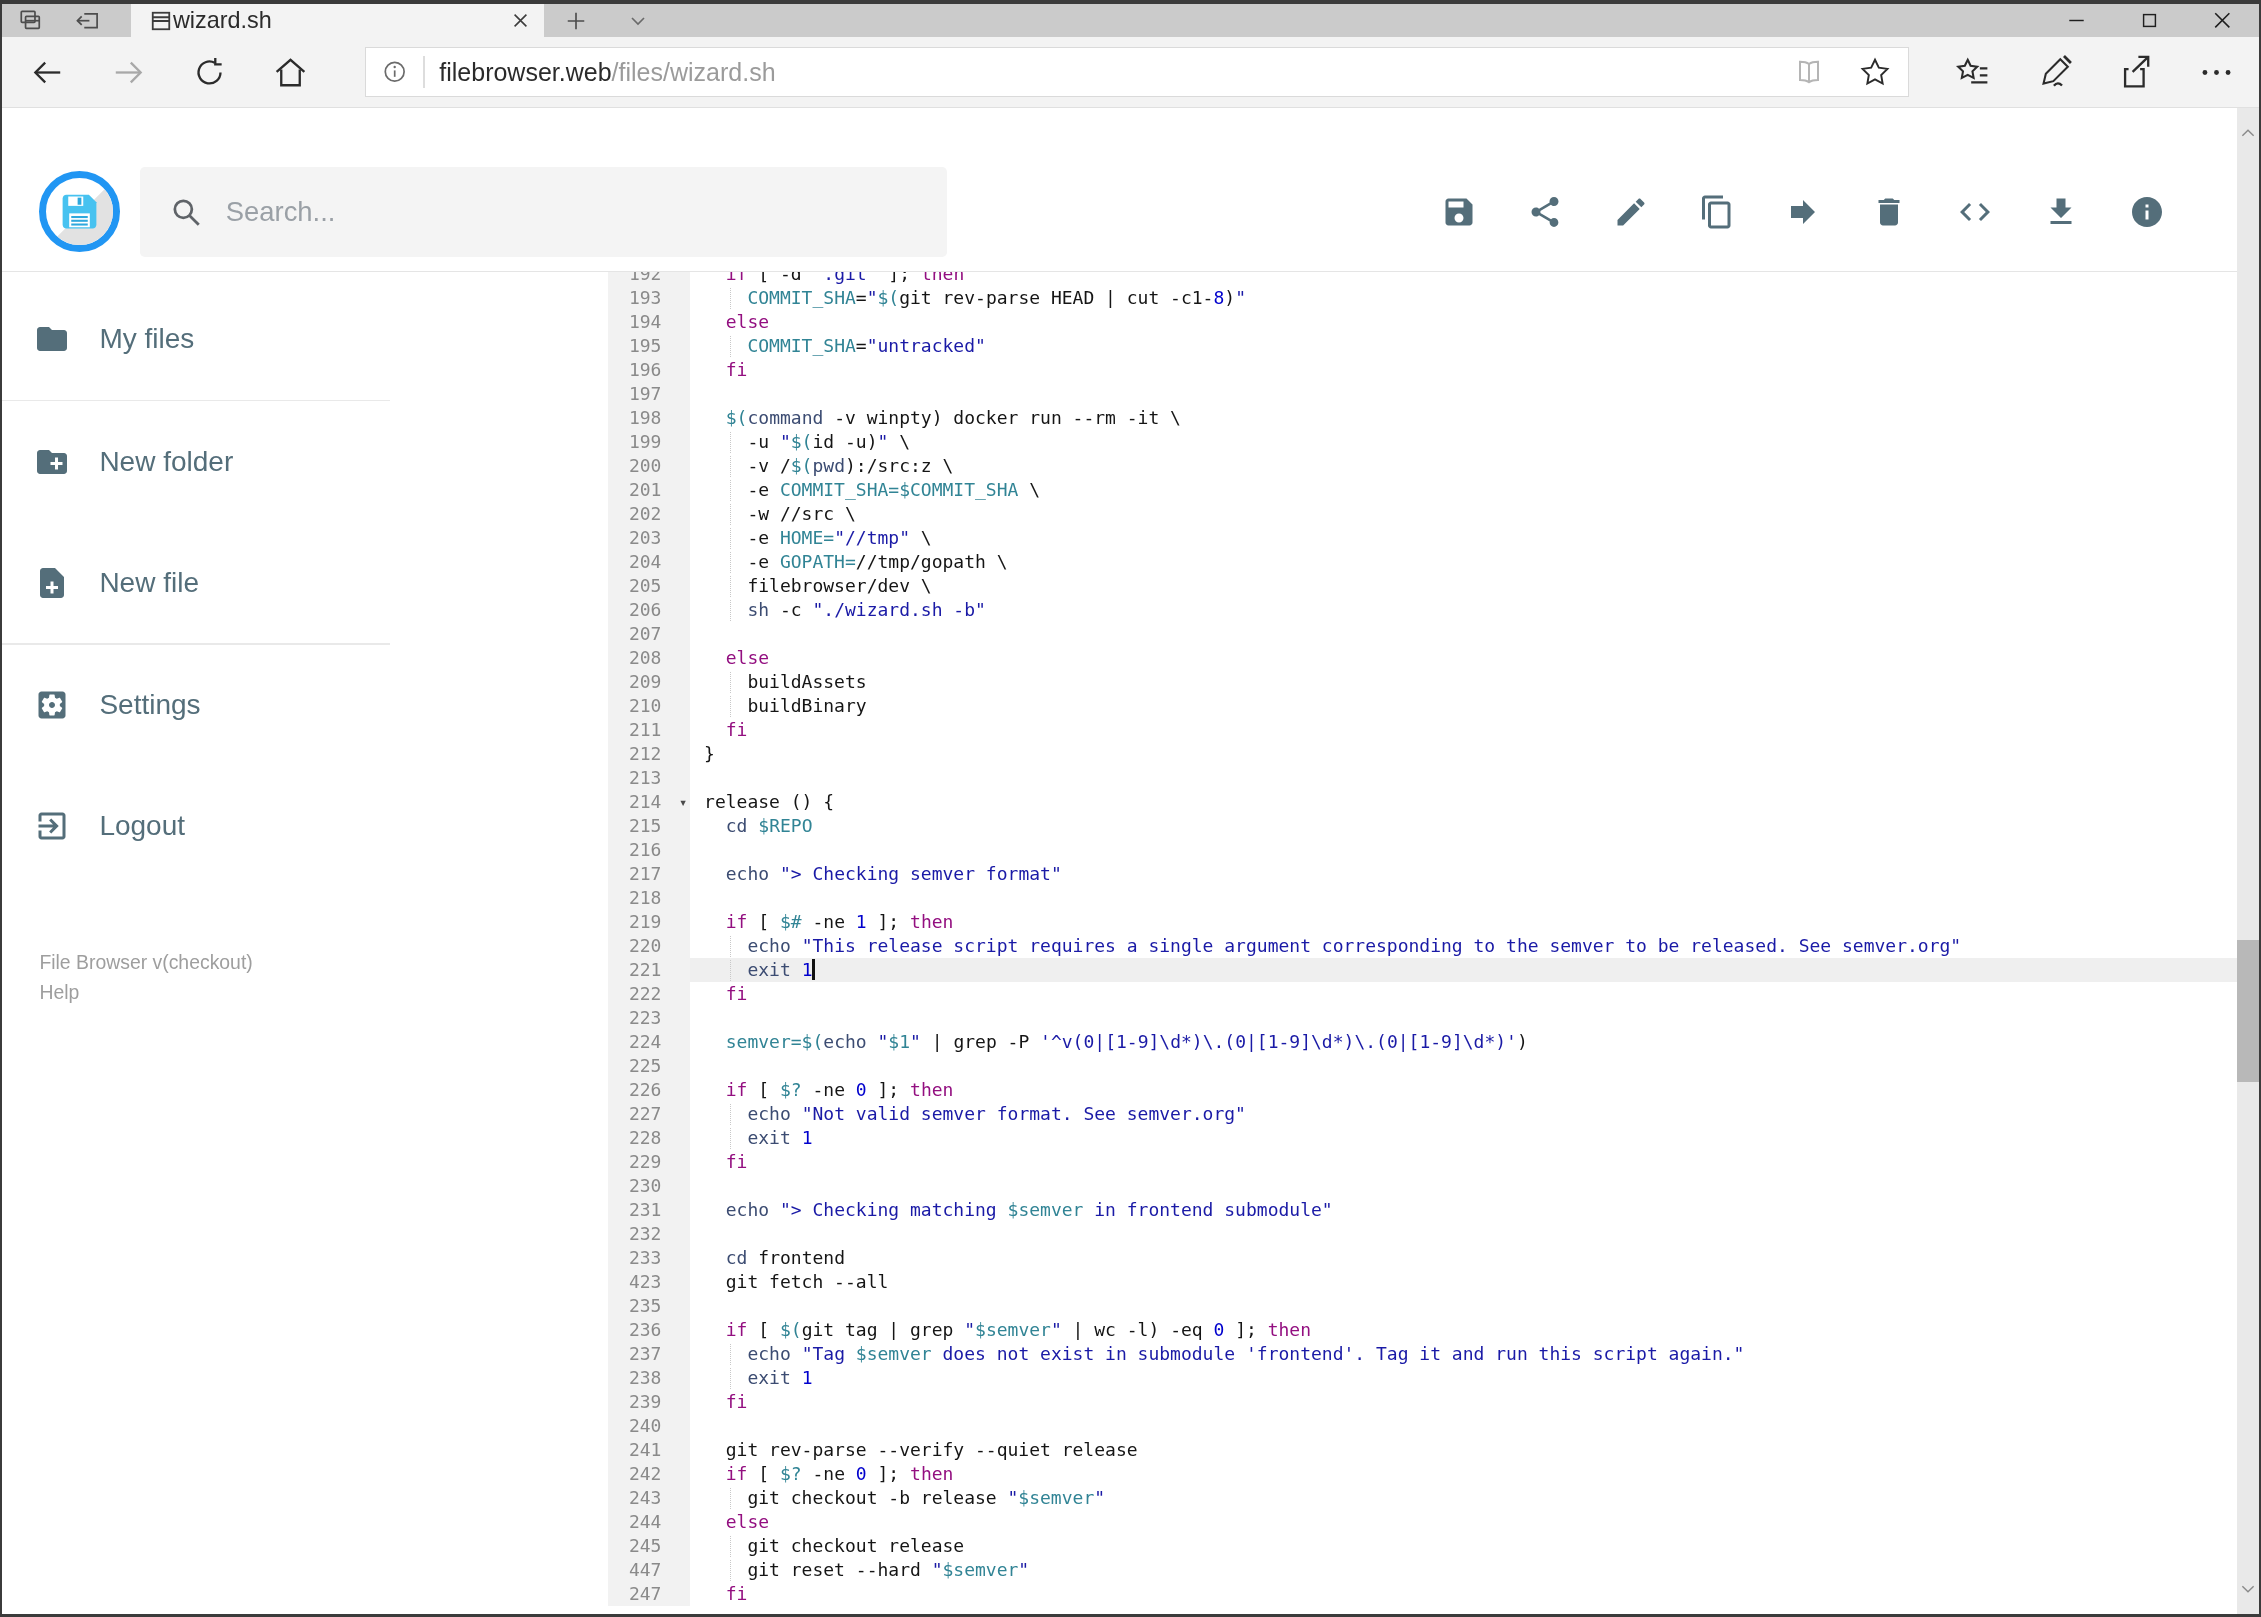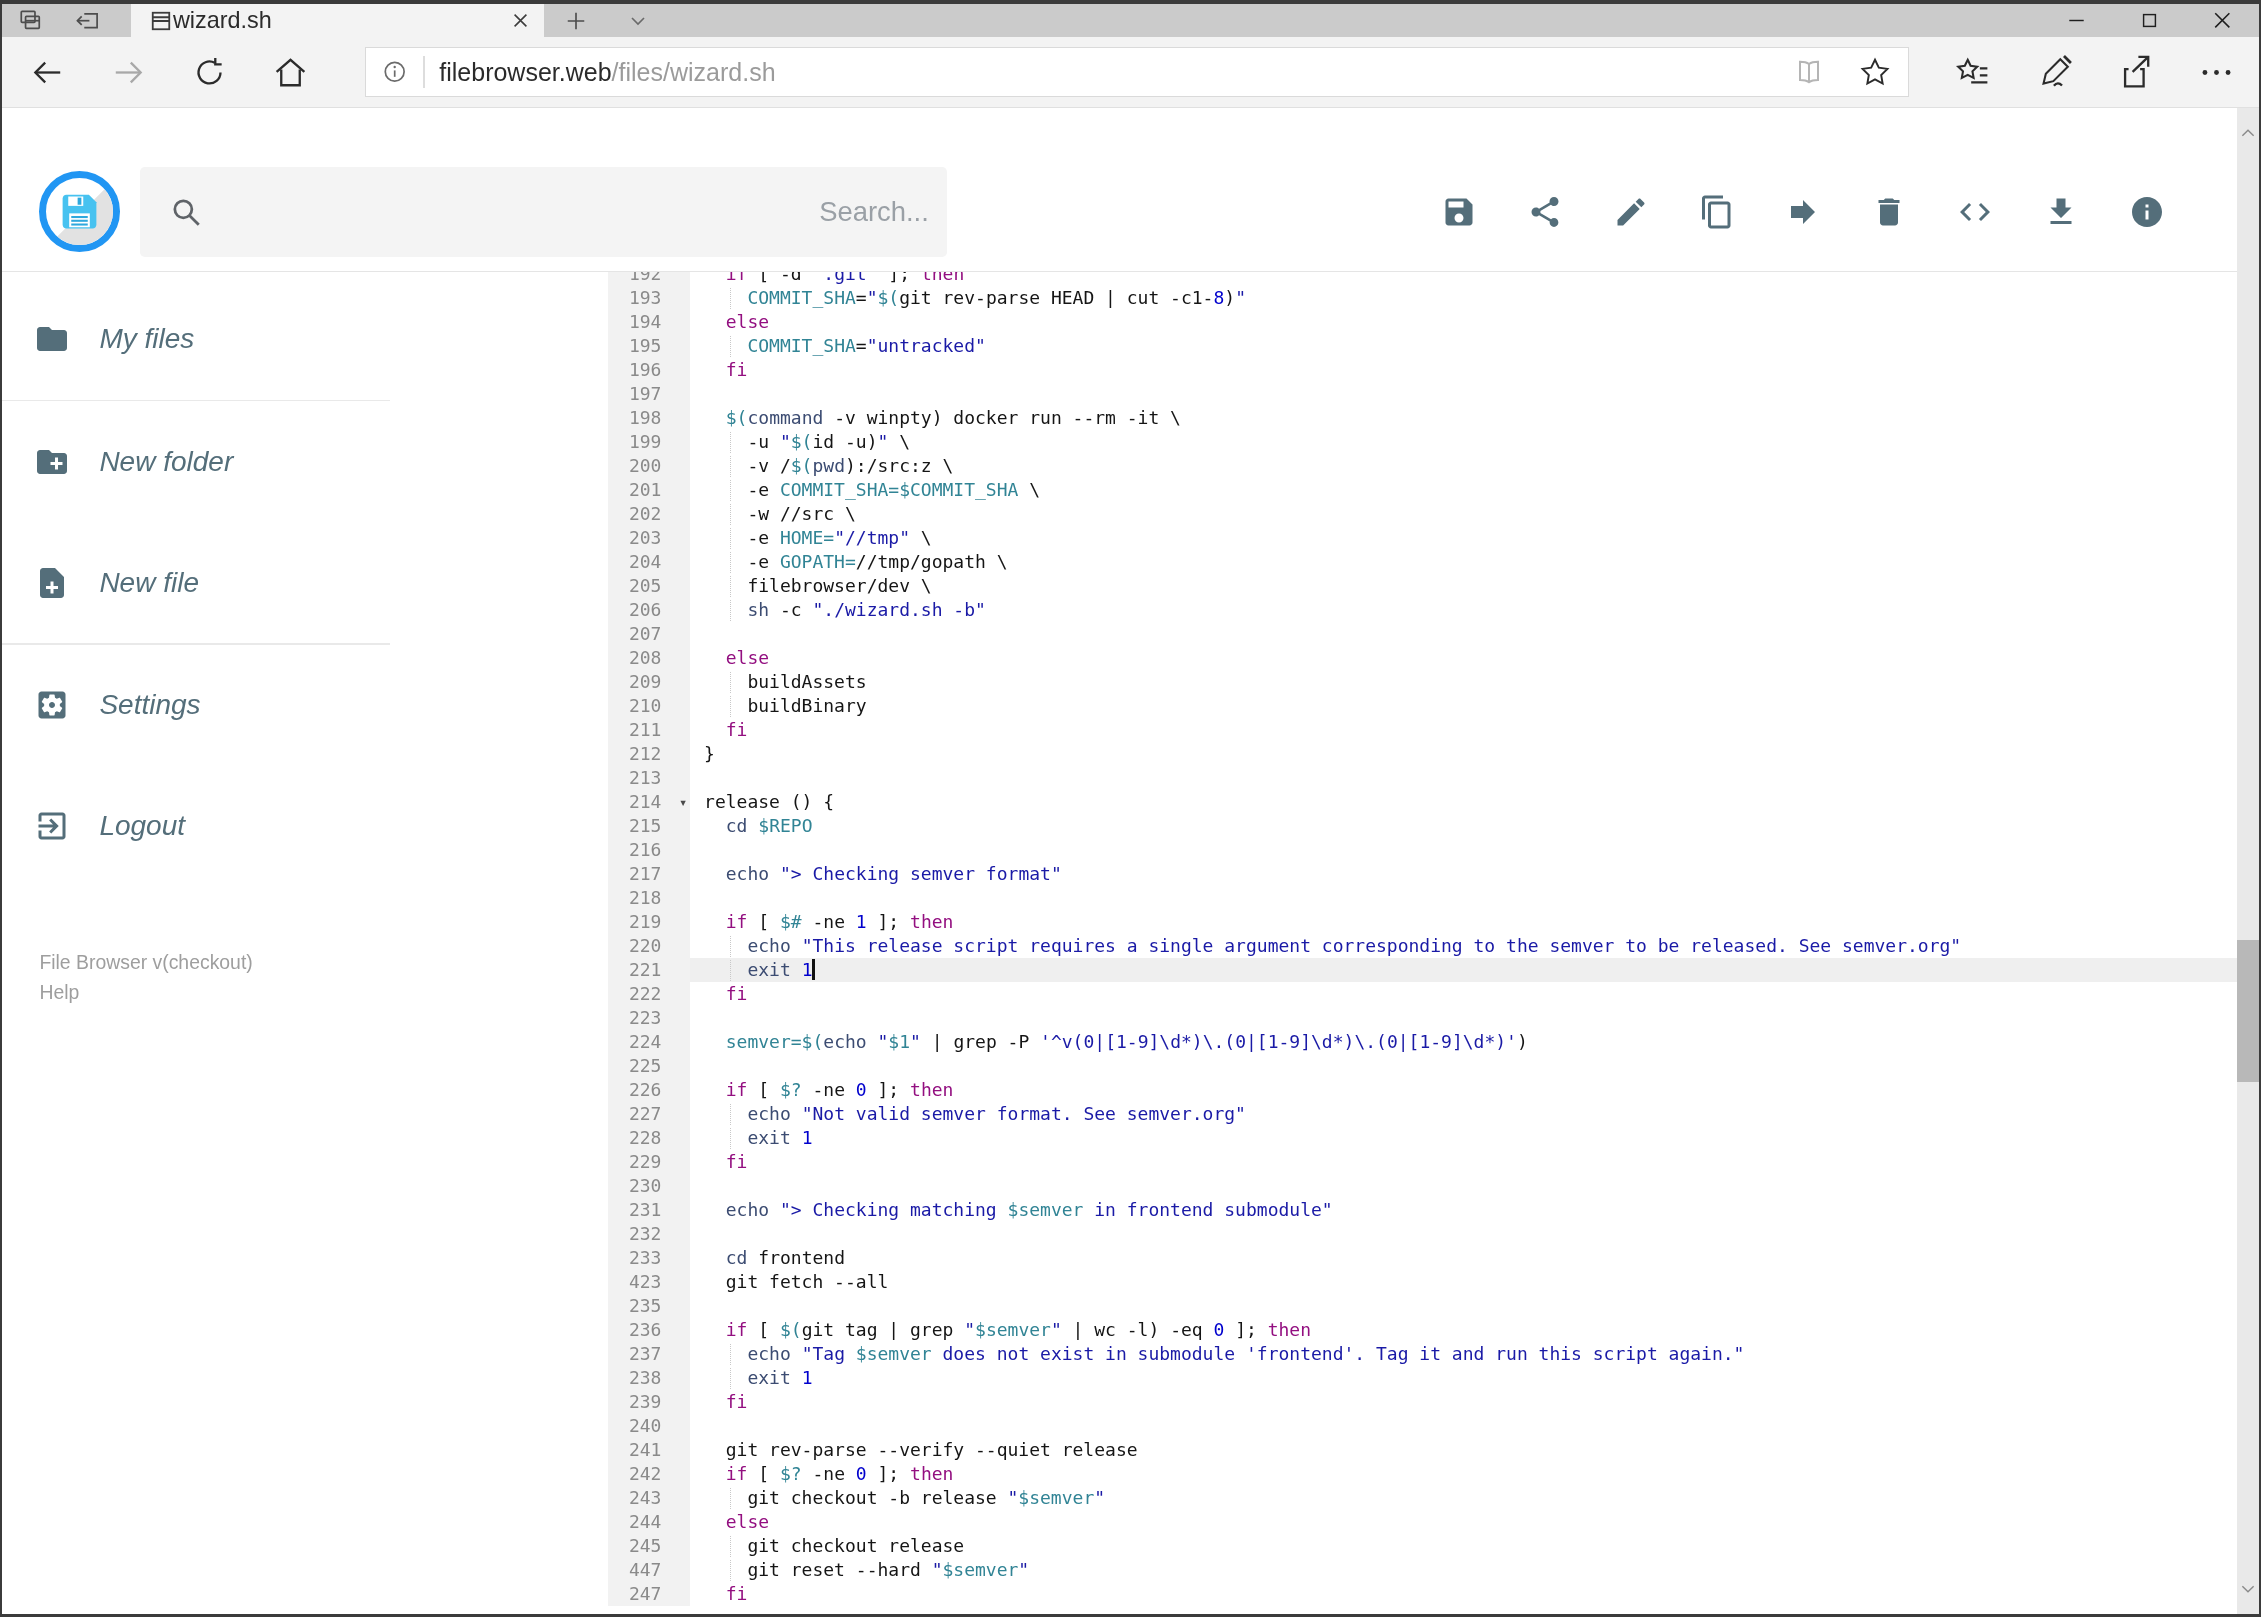--- a/index.html
+++ b/index.html
@@ -61,29 +61,29 @@
   .logo { width:81px; height:81px; margin-left:37px; border-radius:50%;
     border:7.3px solid #2196F3; background:#fff; position:relative; overflow:hidden;
     display:flex; align-items:center; justify-content:center; flex:none; }
   .logo-shadow { position:absolute; width:81px; height:81px; background:#e2e2e2;
     transform:rotate(45deg); left:22.6px; top:22.6px; }
   .logo svg { position:relative; }
   .search { margin-left:19.4px; width:807px; height:90px; background:#f4f4f4;
     border-radius:4.8px; display:flex; align-items:center; }
   .search-icon { margin-left:29px; display:flex; }
   .search input { flex:1; margin-left:21px; margin-right:16px; border:none; outline:none;
-    background:transparent; font-size:27.4px; font-family:"Liberation Sans",sans-serif; color:#333;text-align:right; }
+    background:transparent; font-size:27.4px; font-family:"Liberation Sans",sans-serif; color:#333; }
   .search input::placeholder { color:#9aa0a6; }
   .header-actions { display:flex; margin-left:auto; margin-right:47px; }
   .action-btn { width:86px; height:86px; display:flex; align-items:center; justify-content:center; }
 
   
   .app-content { flex:1; display:flex; min-height:0; background:#fff; }
   .sidebar { width:388px; padding-top:6.5px; flex:none; }
-  .side-item { height:121px; display:flex; align-items:center;font-style:italic; }
+  .side-item { height:121px; display:flex; align-items:center; }
   .side-icon { margin-left:32px; display:flex; flex:none; }
   .side-label { margin-left:29px; font-size:28px; color:#546E7A; }
   .side-divider { height:1.6px; background:#e9e9e9; }
   .side-footer { margin-top:60px; margin-left:37px; font-size:19.4px; color:#9e9e9e; line-height:30px; }
 
   .editor { flex:1; margin-left:218px; position:relative; overflow:hidden; min-width:0; }
   .ed-scroll { display:flex; margin-top:-9.7px; min-height:100%; }
   .gutter { width:82px; background:#f2f2f2; flex:none; }
   .gut-line { height:24px; line-height:24px; text-align:right; padding-right:29px;
     font-family:"DejaVu Sans Mono",monospace; font-size:18px; color:#8a8a8a; position:relative; }

